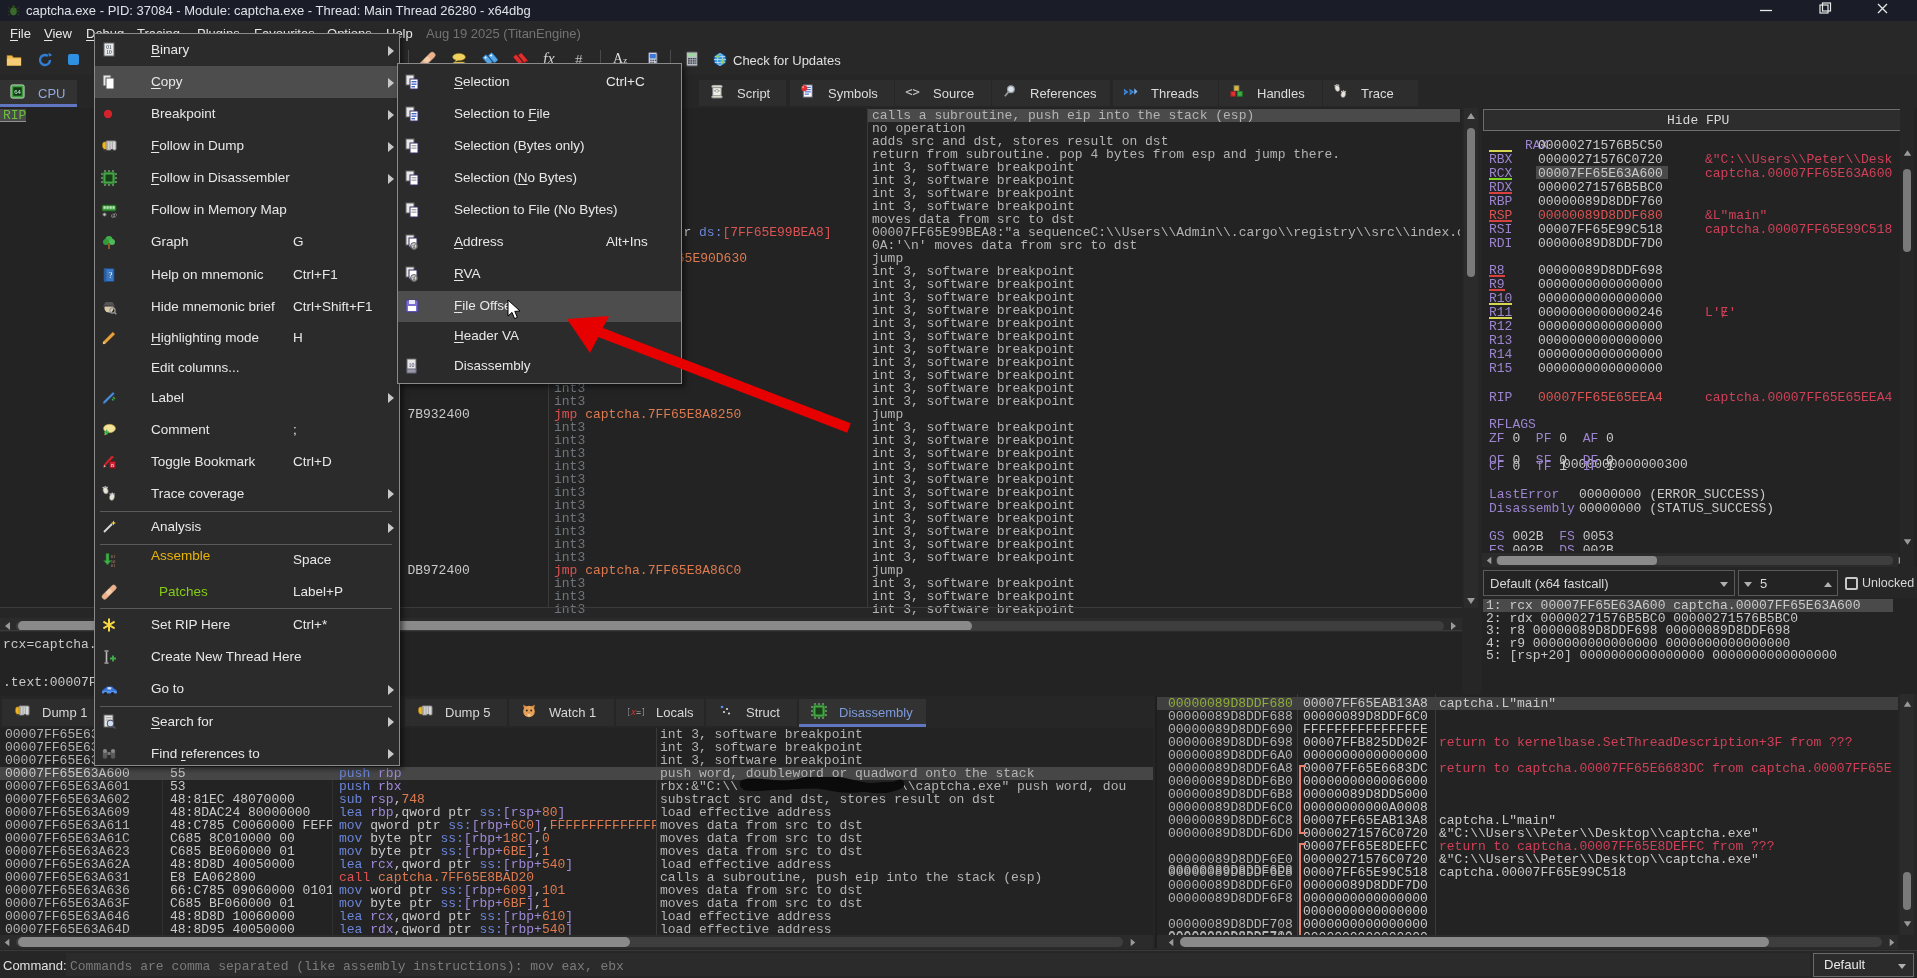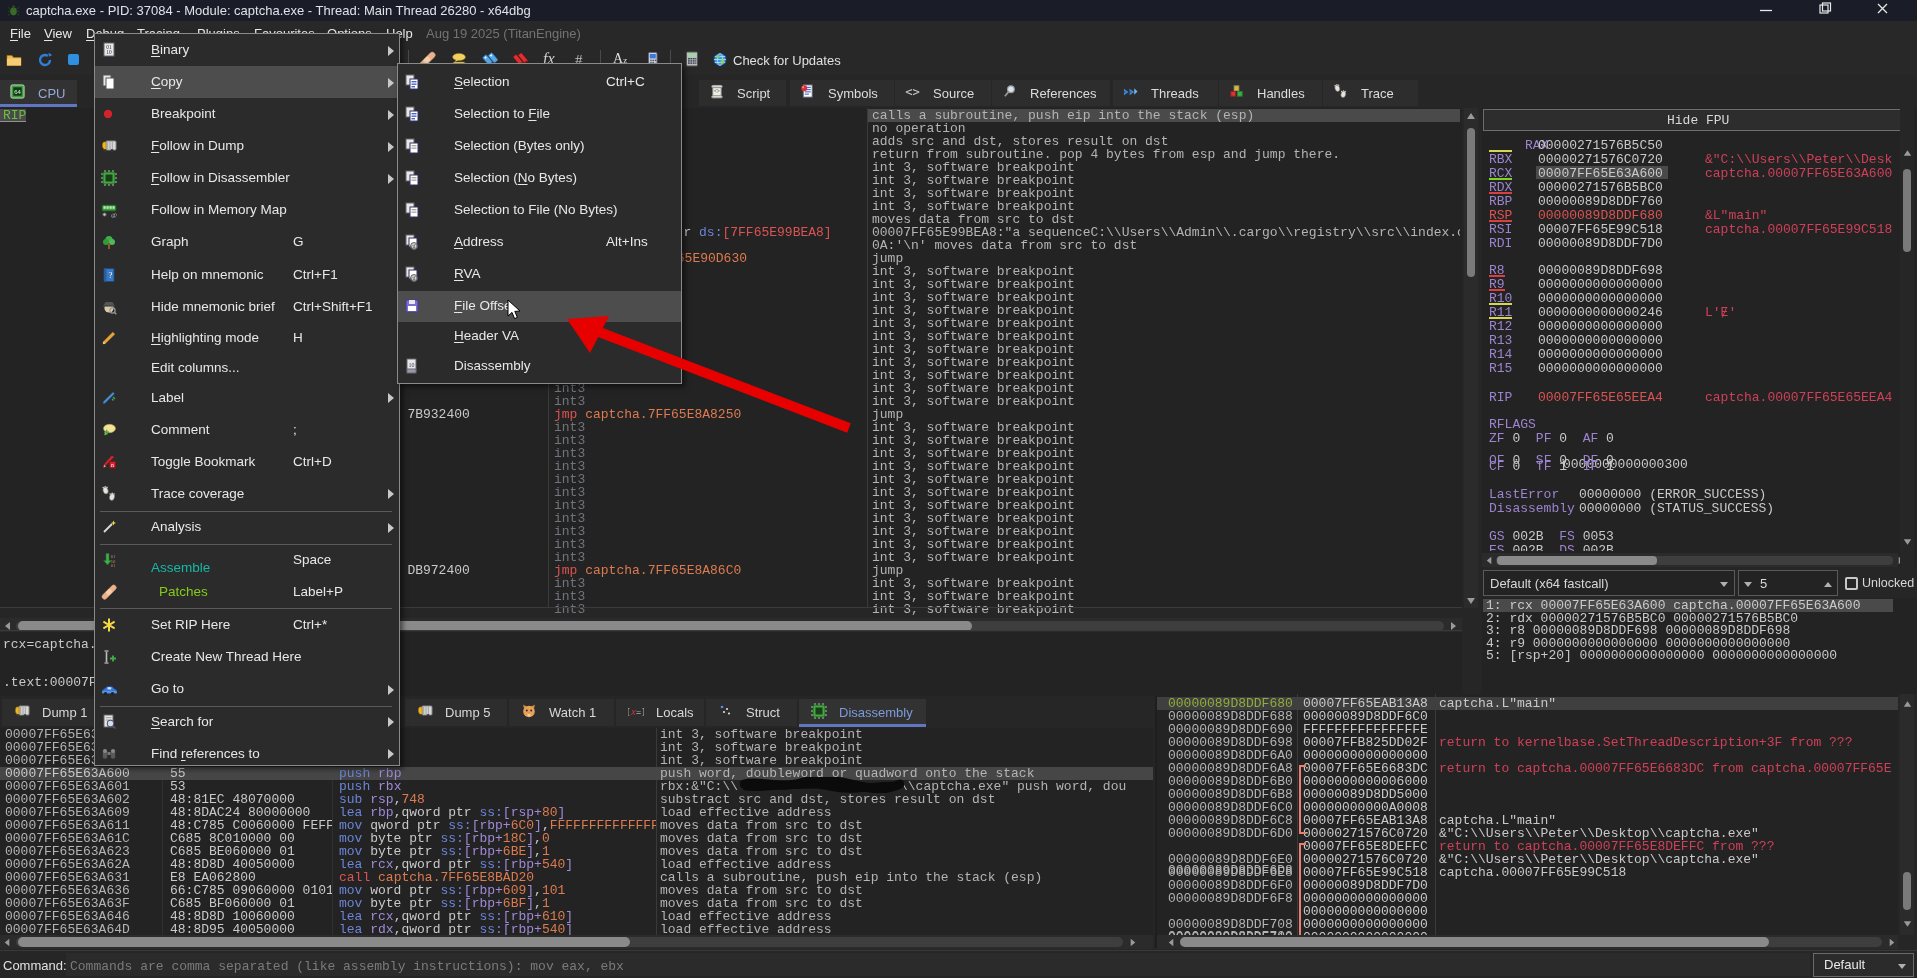--- a/index.html
+++ b/index.html
@@ -741,21 +741,21 @@
 <div class="a s" style="left:151px;top:519.0px;color:#e8e8e8">Analysis</div>
 <svg class="a" style="left:387px;top:522.5px" width="8" height="10" viewBox="0 0 8 10">
     <path d="M1 0l6 5-6 5z" fill="#c8c8c8"></path>
   </svg>
 <svg class="a" style="left:101px;top:552px" width="16" height="16" viewBox="0 0 16 16">
     <path d="M5 1.5h3v7h2.4L6.5 13 2.6 8.5H5z" fill="#3fae49" stroke="#1f6e29" stroke-width=".6"></path>
     <text x="12" y="6" font-size="4.6" fill="#b86" text-anchor="middle">01</text>
     <text x="12" y="10.5" font-size="4.6" fill="#b86" text-anchor="middle">10</text>
     <text x="12" y="15" font-size="4.6" fill="#b86" text-anchor="middle">01</text>
   </svg>
-<div class="a s" style="left:151px;top:560px;color:#14b8a6">Assemble</div>
+<div class="a s" style="left:151px;top:548px;color:#eab308">Assemble</div>
 <div class="a s" style="left:293px;top:552.0px;color:#e8e8e8">Space</div>
 <svg class="a" style="left:101px;top:584px" width="16" height="16" viewBox="0 0 16 16">
     <rect x="-1" y="5.6" width="18" height="5.2" rx="2.6" fill="#edb28c" stroke="#b97" stroke-width=".5" transform="rotate(-45 8 8)"></rect>
     <rect x="5.2" y="5.8" width="5.6" height="4.4" rx="1" fill="#f4cfae" transform="rotate(-45 8 8)"></rect>
   </svg>
 <div class="a s" style="left:159px;top:583.5px;color:#84cc16">Patches</div>
 <div class="a s" style="left:293px;top:583.5px;color:#e8e8e8">Label+P</div>
 <svg class="a" style="left:101px;top:617px" width="16" height="16" viewBox="0 0 16 16">
     <path d="M8 1.5v13M2.4 4.7l11.2 6.6M13.6 4.7L2.4 11.3" stroke="#f5d742" stroke-width="2"></path>
   </svg>

